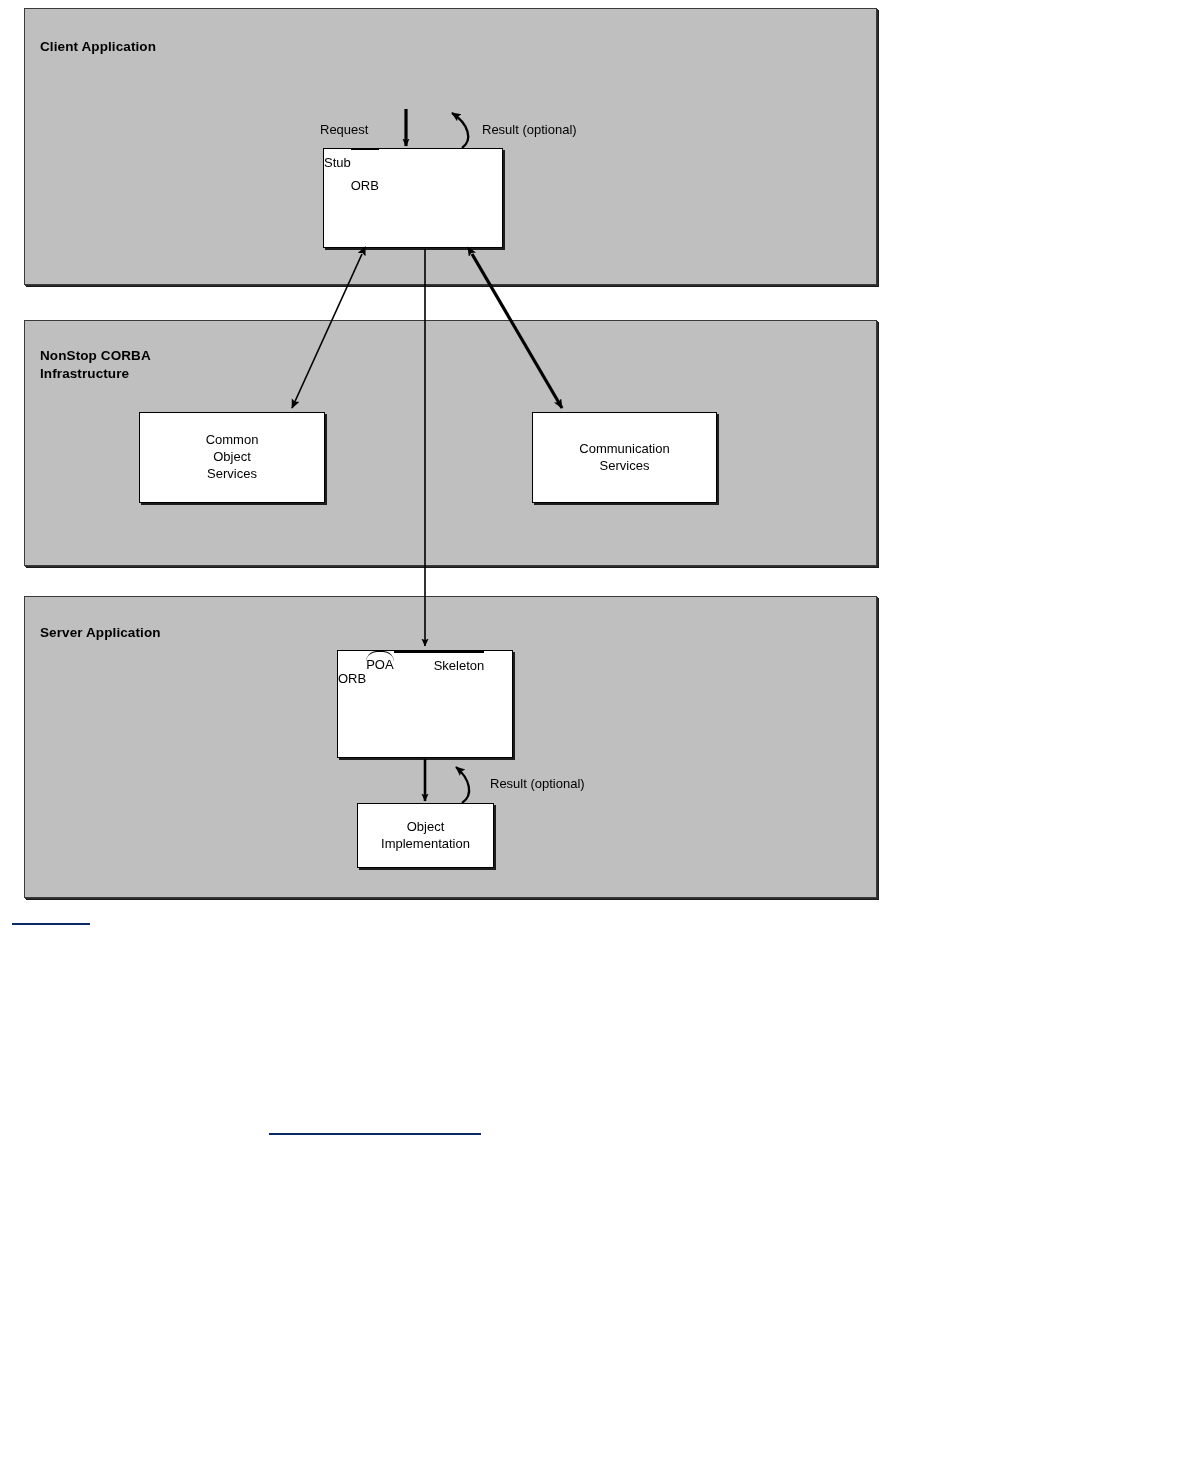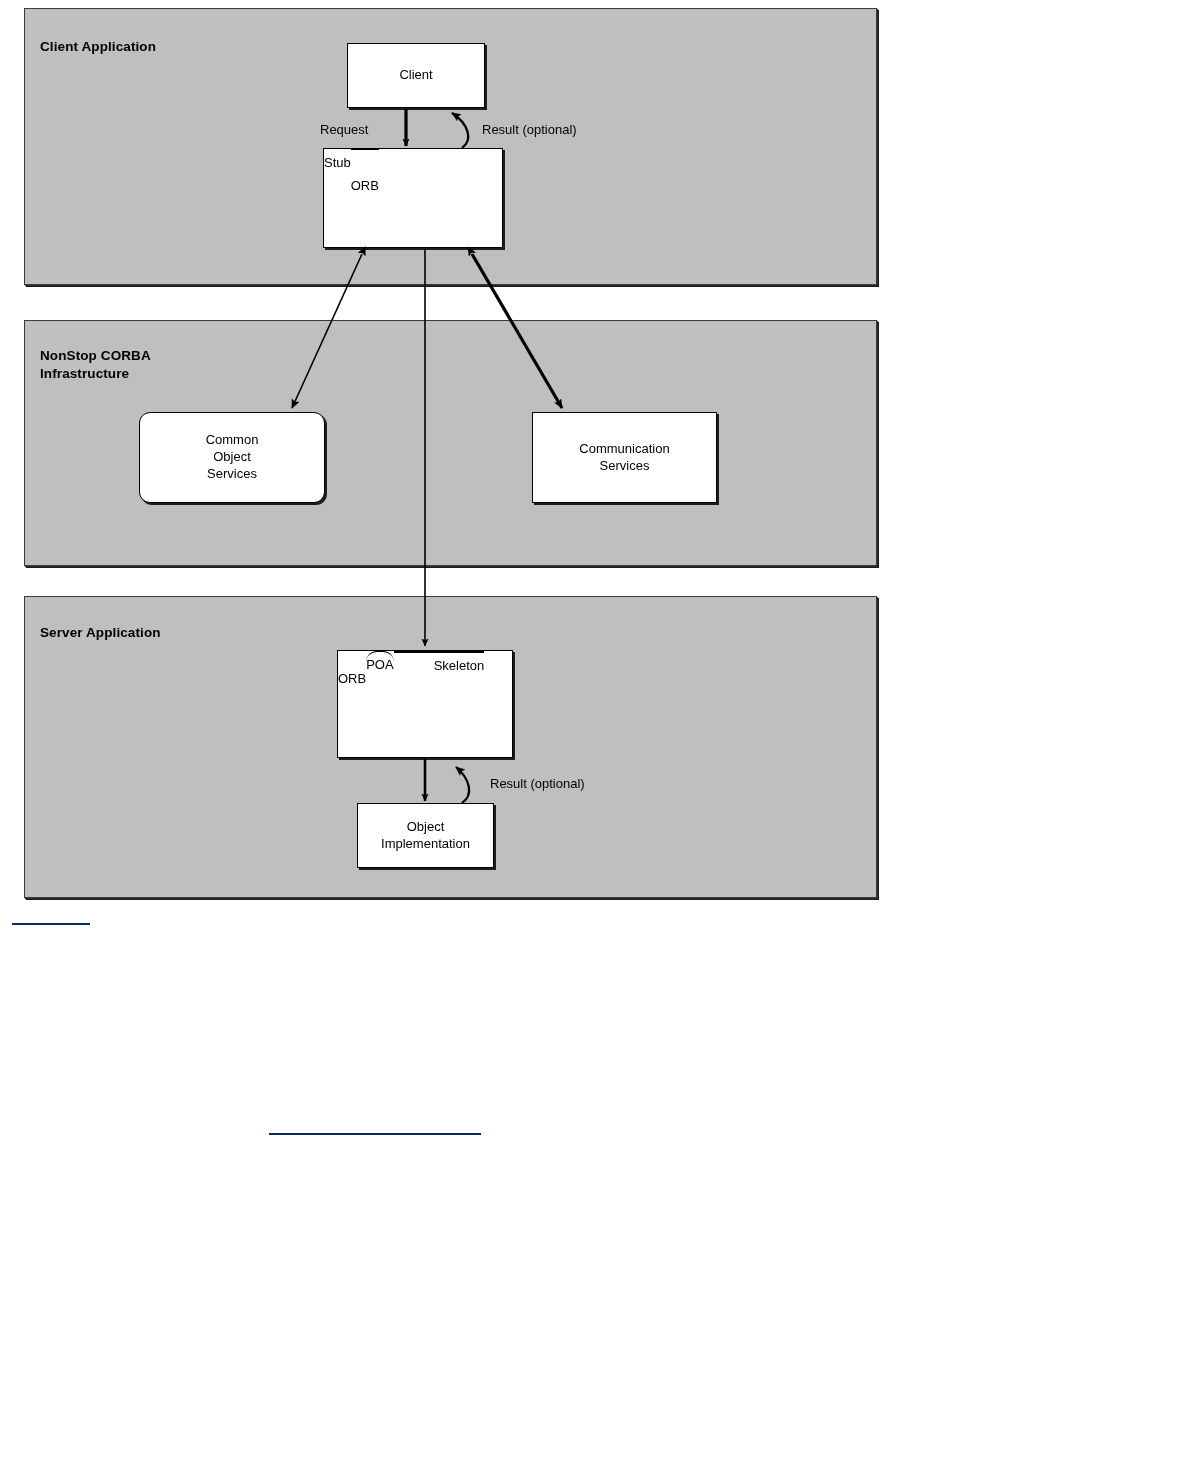--- a/index.html
+++ b/index.html
@@ -114,35 +114,34 @@
   }
 </style>
 </head>
 <body>
 
 <div id="diagram-root">
 
   <div class="panel" style="left:24px; top:8px; width:853px; height:277px;"></div>
   <div class="panel-title" style="left:40px; top:38px;">Client Application</div>
 
-  <div class="box shadowed" style="left:347px; top:43px; width:138px; height:65px;">Client</div>
 
   <div class="stack" style="left:323px; top:148px; width:180px; height:100px;">
     <div class="stack-cell" style="height:27px;">Stub</div>
     <div class="stack-cell" style="height:72px;">ORB</div>
   </div>
 
   <div class="flow-label" style="left:320px; top:122px;">Request</div>
   <div class="flow-label" style="left:482px; top:122px;">Result (optional)</div>
 
   <div class="panel" style="left:24px; top:320px; width:853px; height:246px;"></div>
   <div class="panel-title" style="left:40px; top:347px;">NonStop CORBA
 Infrastructure</div>
 
-  <div class="box shadowed" style="left:139px; top:412px; width:186px; height:91px;border-radius:11px;">Common
+  <div class="box shadowed" style="left:139px; top:412px; width:186px; height:91px;">Common
 Object
 Services</div>
 
   <div class="box shadowed" style="left:532px; top:412px; width:185px; height:91px;">Communication
 Services</div>
 
   <div class="panel" style="left:24px; top:596px; width:853px; height:302px;"></div>
   <div class="panel-title" style="left:40px; top:624px;">Server Application</div>
 
   <div class="stack" style="left:337px; top:650px; width:176px; height:108px;">

